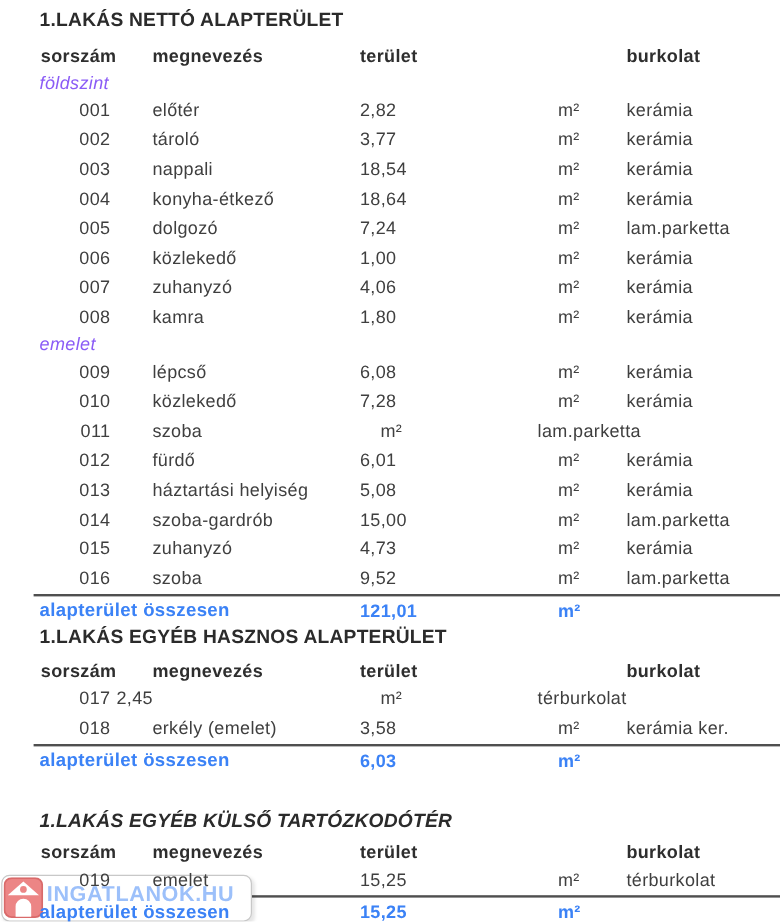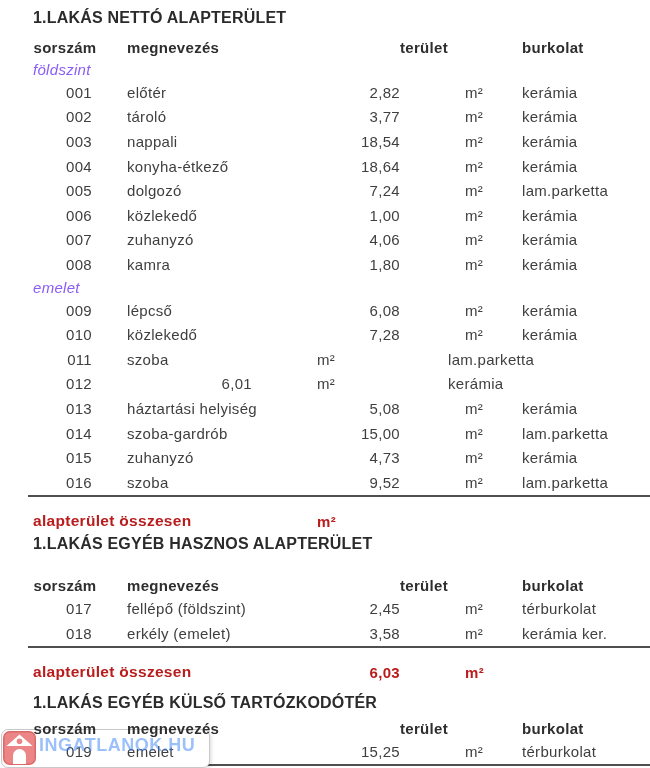--- a/index.html
+++ b/index.html
@@ -6,38 +6,38 @@
   body{
     width:650px;height:768px;background:#ffffff;position:relative;overflow:hidden;
     font-family:"Liberation Sans", sans-serif;font-size:15px;color:#3f3f3f;
     letter-spacing:0.3px;
   }
   .page{padding:8px 0 0 28px;width:622px;}
   .title{
     font-size:16px;font-weight:bold;color:#2b2b2b;letter-spacing:0.2px;
     margin:0 0 8px;padding-left:5px;line-height:20px;
   }
-  .sec2 .title{margin-top:0;margin-bottom:20px;}
-  .sec3 .title{margin-top:8px;margin-bottom:4px;}
+  .sec2 .title{margin-top:0;margin-bottom:6px;}
+  .sec3 .title{margin-top:28px;margin-bottom:4px;font-style:italic;}
   .row{
     display:grid;grid-template-columns:69px 203px 148px 74px 121px;
     align-items:center;
   }
   .header-row{height:23px;font-weight:bold;color:#2e2e2e;}
   .group-row{height:21px;}
   .group-label{font-style:italic;padding-left:5px;grid-column:1/3;color:#8b5cf6;}
   .data-row{height:24.6px;}
   .c1{text-align:right;padding-right:5px;}
-  .header-row .c1{text-align:center;padding-left:5px;padding-right:0;}
+  .header-row .c1{text-align:right;padding-left:5px;padding-right:0;}
   .c2{padding-left:30px;}
-  .c3{text-align:right;padding-right:48px;}
+  .c3{text-align:left;padding-right:48px;}
   .header-row .c3{padding-right:0;}
   .c4{padding-left:17px;}
   .rule{height:2px;background:#4f4f4f;}
-  .total-row{height:25px;font-weight:bold;color:#b91c1c;margin-top:12px;}
+  .total-row{height:25px;font-weight:bold;color:#3b82f6;}
   .total-label{grid-column:1/3;padding-left:5px;font-size:15.5px;}
   .sec3 .row{position:relative;z-index:2;}
   
   .wm-box{
     position:absolute;left:1px;top:729px;width:207px;height:37px;background:#ffffff;
     border:1px solid #c8c8c8;border-radius:7px;box-shadow:2px 2px 3px rgba(0,0,0,0.10);
     z-index:1;
   }
   .wm-house{position:absolute;left:1px;top:1px;width:33px;height:34px;}
   .wm-text{
@@ -150,20 +150,21 @@
 
   <div class="row data-row">
     <span class="c1">011</span>
     <span class="c2">szoba</span>
     <span class="c4">m²</span>
     <span class="c5">lam.parketta</span>
   </div>
 
   <div class="row data-row">
     <span class="c1">012</span>
+    <span class="c2">fürdő</span>
     <span class="c3">6,01</span>
     <span class="c4">m²</span>
     <span class="c5">kerámia</span>
   </div>
 
   <div class="row data-row">
     <span class="c1">013</span>
     <span class="c2">háztartási helyiség</span>
     <span class="c3">5,08</span>
     <span class="c4">m²</span>
@@ -190,38 +191,38 @@
     <span class="c1">016</span>
     <span class="c2">szoba</span>
     <span class="c3">9,52</span>
     <span class="c4">m²</span>
     <span class="c5">lam.parketta</span>
   </div>
 </div>
     <div class="rule"></div>
     <div class="row total-row">
       <span class="total-label">alapterület összesen</span>
+      <span class="c3">121,01</span>
       <span class="c4">m²</span>
       <span class="c5"></span>
     </div>
   </section>
 
   <section class="sec sec2">
     <h2 class="title">1.LAKÁS EGYÉB HASZNOS ALAPTERÜLET</h2>
     <div class="row header-row">
       <span class="c1">sorszám</span>
       <span class="c2">megnevezés</span>
       <span class="c3">terület</span>
       <span class="c4"></span>
       <span class="c5">burkolat</span>
     </div>
     <div class="rows">
   <div class="row data-row">
     <span class="c1">017</span>
-    <span class="c2">fellépő (földszint)</span>
     <span class="c3">2,45</span>
     <span class="c4">m²</span>
     <span class="c5">térburkolat</span>
   </div>
 
   <div class="row data-row">
     <span class="c1">018</span>
     <span class="c2">erkély (emelet)</span>
     <span class="c3">3,58</span>
     <span class="c4">m²</span>

